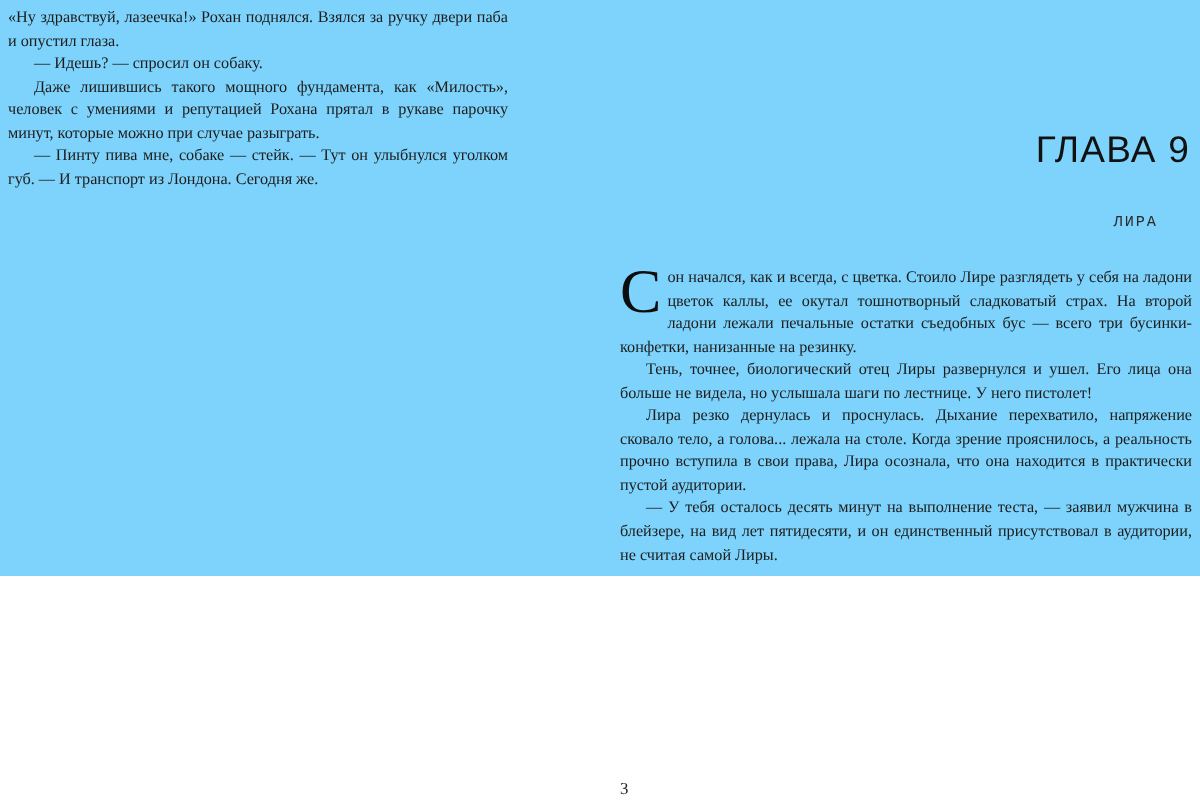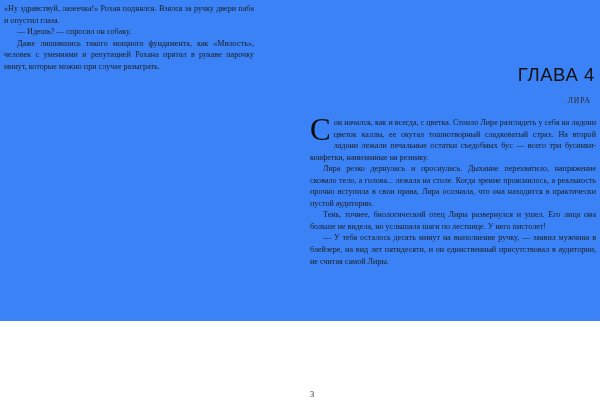--- a/index.html
+++ b/index.html
@@ -10,22 +10,22 @@
   body {
     width: 600px;
     height: 406px;
     font-family: "Liberation Serif", "DejaVu Serif", serif;
     color: #1a1a1a;
     overflow: hidden;
   }
   .spread {
     position: relative;
     width: 600px;
-    height: 321px;
-    background: #3b82f6;
+    height: 288px;
+    background: #7dd3fc;
     display: block;
   }
 
   
   .page-left {
     position: absolute;
     left: 0;
     top: 0;
     width: 262px;
     height: 406px;
@@ -66,26 +66,26 @@
     font-family: "Liberation Sans", "DejaVu Sans", sans-serif;
     font-size: 18.5px;
     letter-spacing: 0.6px;
     font-weight: 400;
     color: #111111;
     margin: 0;
     padding-top: 64px;
     line-height: 21px;
   }
   .chapter-sub {
-    font-family: Liberation Serif, serif;
+    font-family: Liberation Mono, monospace;
     font-size: 7.6px;
     letter-spacing: 1.0px;
     font-weight: 400;
     color: #2a2a2a;
-    margin: 4px;
+    margin: 16px;
     padding-top: 7px;
     line-height: 9px;
   }
   .page-right .body-text {
     font-size: 8.1px;
     line-height: 11.55px;
     text-align: justify;
     text-justify: inter-word;
     color: #1c1c1c;
     margin-top: 12px;
@@ -120,33 +120,34 @@
 </head>
 <body>
 
 <div class="spread">
 
   <div class="page-left">
     <div class="body-text">
       <p>«Ну здравствуй, лазеечка!» Рохан поднялся. Взялся за ручку двери паба и опустил глаза.</p>
       <p class="indent">— Идешь? — спросил он собаку.</p>
       <p class="indent">Даже лишившись такого мощного фундамента, как «Милость», человек с умениями и репутацией Рохана прятал в рукаве парочку минут, которые можно при случае разыграть.</p>
+      <p class="indent">— Пинту пива мне, собаке — стейк. — Тут он улыбнулся уголком губ. — И транспорт из Лондона. Сегодня же.</p>
     </div>
   </div>
 
   <div class="page-right">
 
     <div class="chapter-head">
-      <h1 class="chapter-title">ГЛАВА 4</h1>
+      <h1 class="chapter-title">ГЛАВА 9</h1>
       <h2 class="chapter-sub">ЛИРА</h2>
     </div>
 
     <div class="body-text">
       <p class="first"><span class="dropcap">С</span><span>он начался, как и всегда, с цветка. Стоило Лире разглядеть у себя на ладони цветок каллы, ее окутал тошнотворный сладковатый страх. На второй ладони лежали печальные остатки съедобных бус — всего три бусинки-конфетки, нанизанные на резинку.</span></p>
+      <p>Тень, точнее, биологический отец Лиры развернулся и ушел. Его лица она больше не видела, но услышала шаги по лестнице. У него пистолет!</p>
       <p>Лира резко дернулась и проснулась. Дыхание перехватило, напряжение сковало тело, а голова... лежала на столе. Когда зрение прояснилось, а реальность прочно вступила в свои права, Лира осознала, что она находится в практически пустой аудитории.</p>
-      <p>Тень, точнее, биологический отец Лиры развернулся и ушел. Его лица она больше не видела, но услышала шаги по лестнице. У него пистолет!</p>
-      <p>— У тебя осталось десять минут на выполнение ручку, — заявил мужчина в блейзере, на вид лет пятидесяти, и он единственный присутствовал в аудитории, не считая самой Лиры.</p>
+      <p>— У тебя осталось десять минут на выполнение теста, — заявил мужчина в блейзере, на вид лет пятидесяти, и он единственный присутствовал в аудитории, не считая самой Лиры.</p>
     </div>
 
     <div class="folio">3</div>
   </div>
 
 </div>
 
 </body></html>

